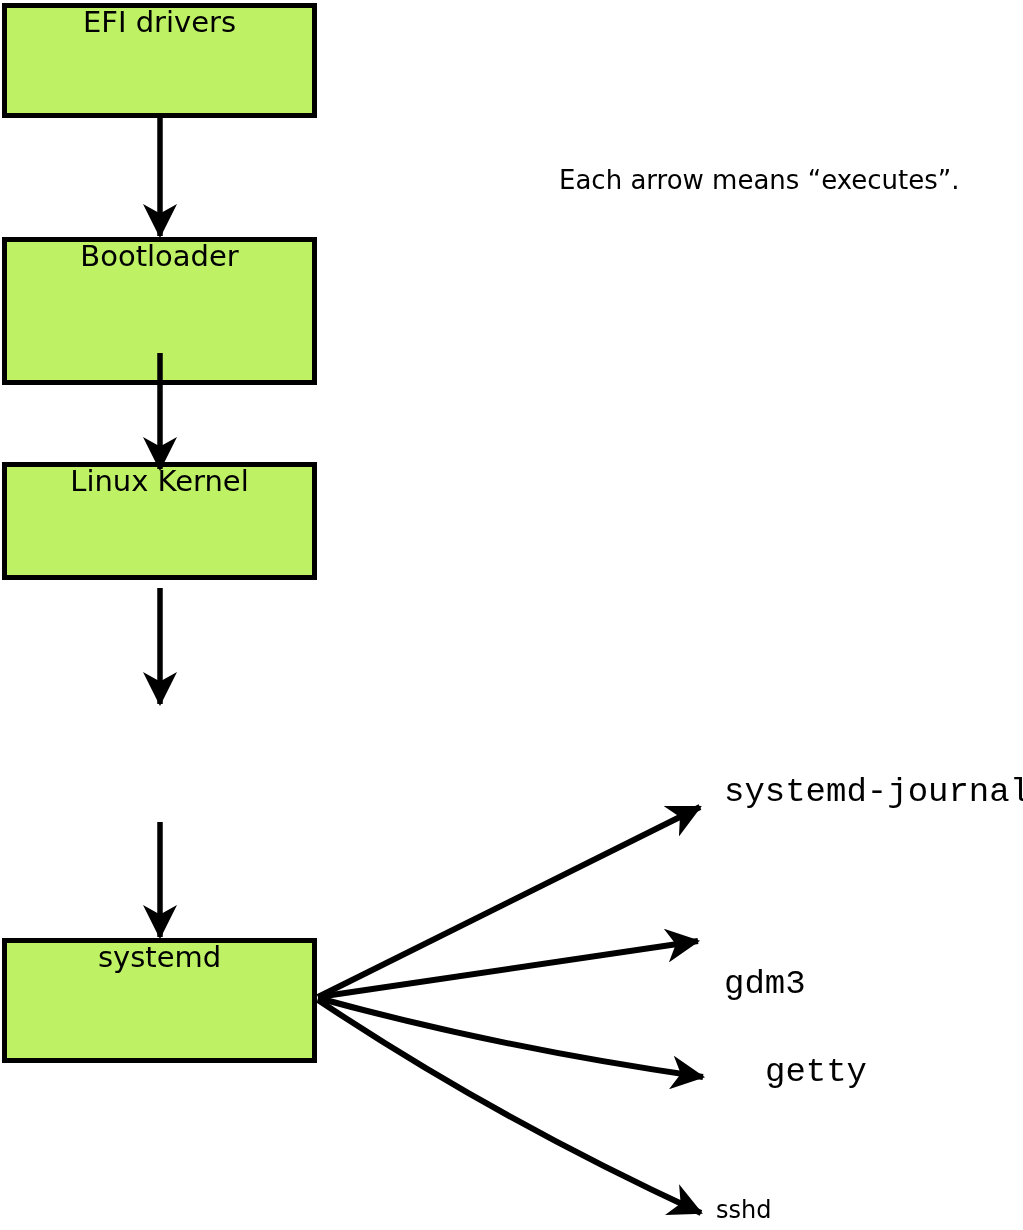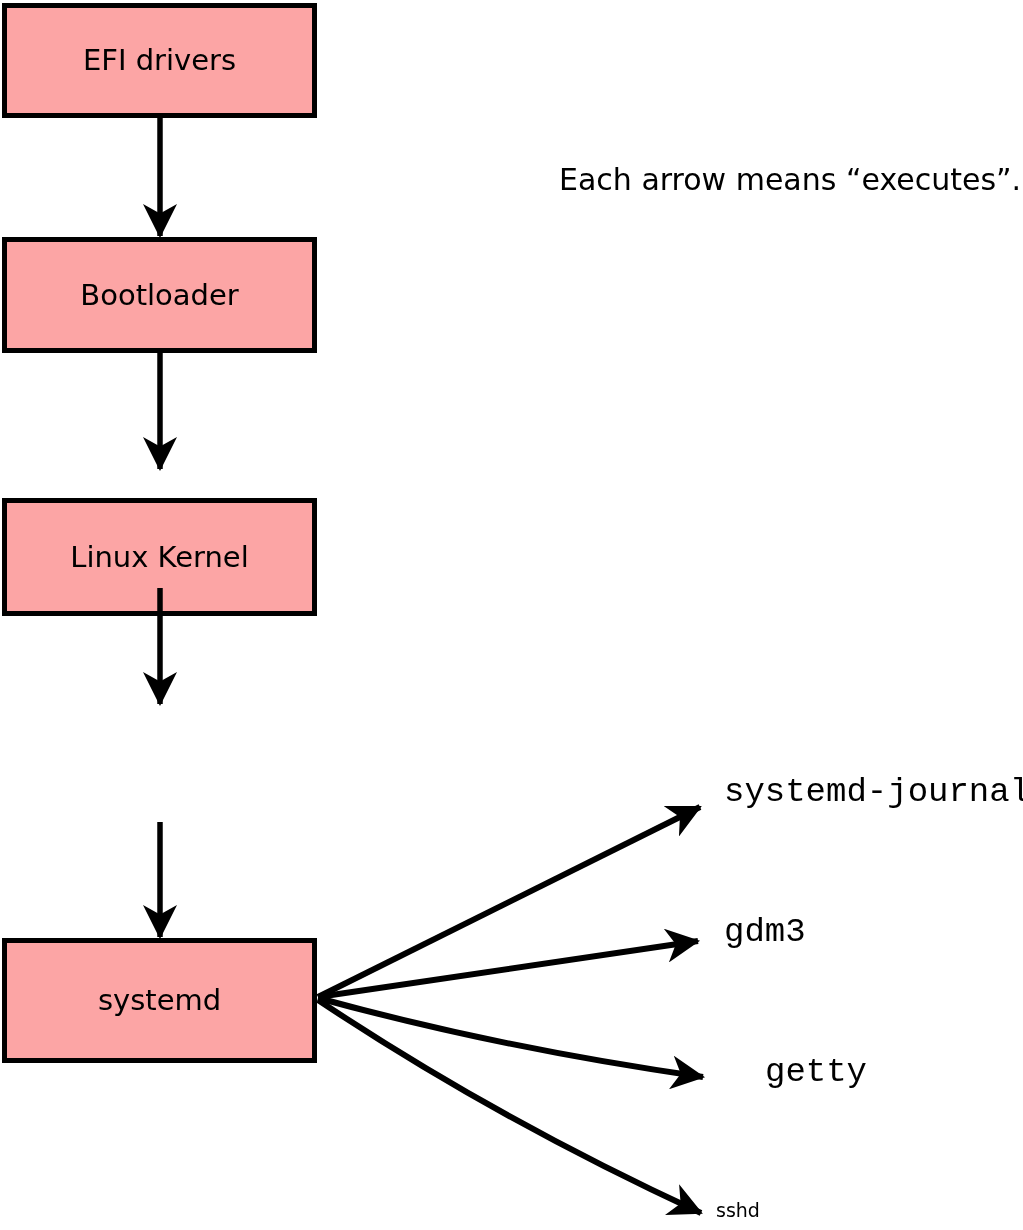--- a/index.html
+++ b/index.html
@@ -23,64 +23,64 @@
     width: 1023px;
     height: 1230px;
     z-index: 2;
     pointer-events: none;
   }
   .node {
     position: absolute;
     left: 2px;
     width: 315px;
     box-sizing: border-box;
-    background: #fca5a5;
+    background: #bef264;
     border: 5px solid #000000;
     display: flex;
-    align-items: center;
+    align-items: flex-start;
     justify-content: center;
     z-index: 1;
   }
   .node span {
     font-size: 29px;
     line-height: 1;
     white-space: nowrap;
   }
   .node-efi        { top: 3px;   height: 115px; }
-  .node-bootloader { top: 237px; height: 116px; }
-  .node-kernel     { top: 498px; height: 118px; }
+  .node-bootloader { top: 237px; height: 148px; }
+  .node-kernel     { top: 462px; height: 118px; }
   .node-initramfs  { top: 705px; height: 117px; }
   .node-systemd    { top: 938px; height: 125px; }
 
   .note {
     position: absolute;
     left: 559px;
     top: 162px;
-    font-size: 30px;
+    font-size: 26px;
     line-height: 36px;
     white-space: nowrap;
     z-index: 3;
   }
   .spawn-label {
     position: absolute;
     height: 40px;
     line-height: 40px;
     white-space: nowrap;
     z-index: 3;
   }
   .spawn-mono {
     font-family: Liberation Mono, monospace;
     font-size: 34px;
   }
   .spawn-sans {
     font-family: "DejaVu Sans", sans-serif;
-    font-size: 19px;
+    font-size: 24px;
   }
   .label-journal { left: 724px; top: 772px; }
-  .label-gdm3    { left: 724px; top: 912px; }
+  .label-gdm3    { left: 724px; top: 964px; }
   .label-getty   { left: 765px; top: 1052px; }
   .label-sshd    { left: 716px; top: 1190px; }
 
   .ln  { stroke: #000000; stroke-width: 5.5; fill: none; }
   .lnf { stroke: #000000; stroke-width: 6;   fill: none; }
 </style>
 </head>
 <body>
 
 <div class="stage">

